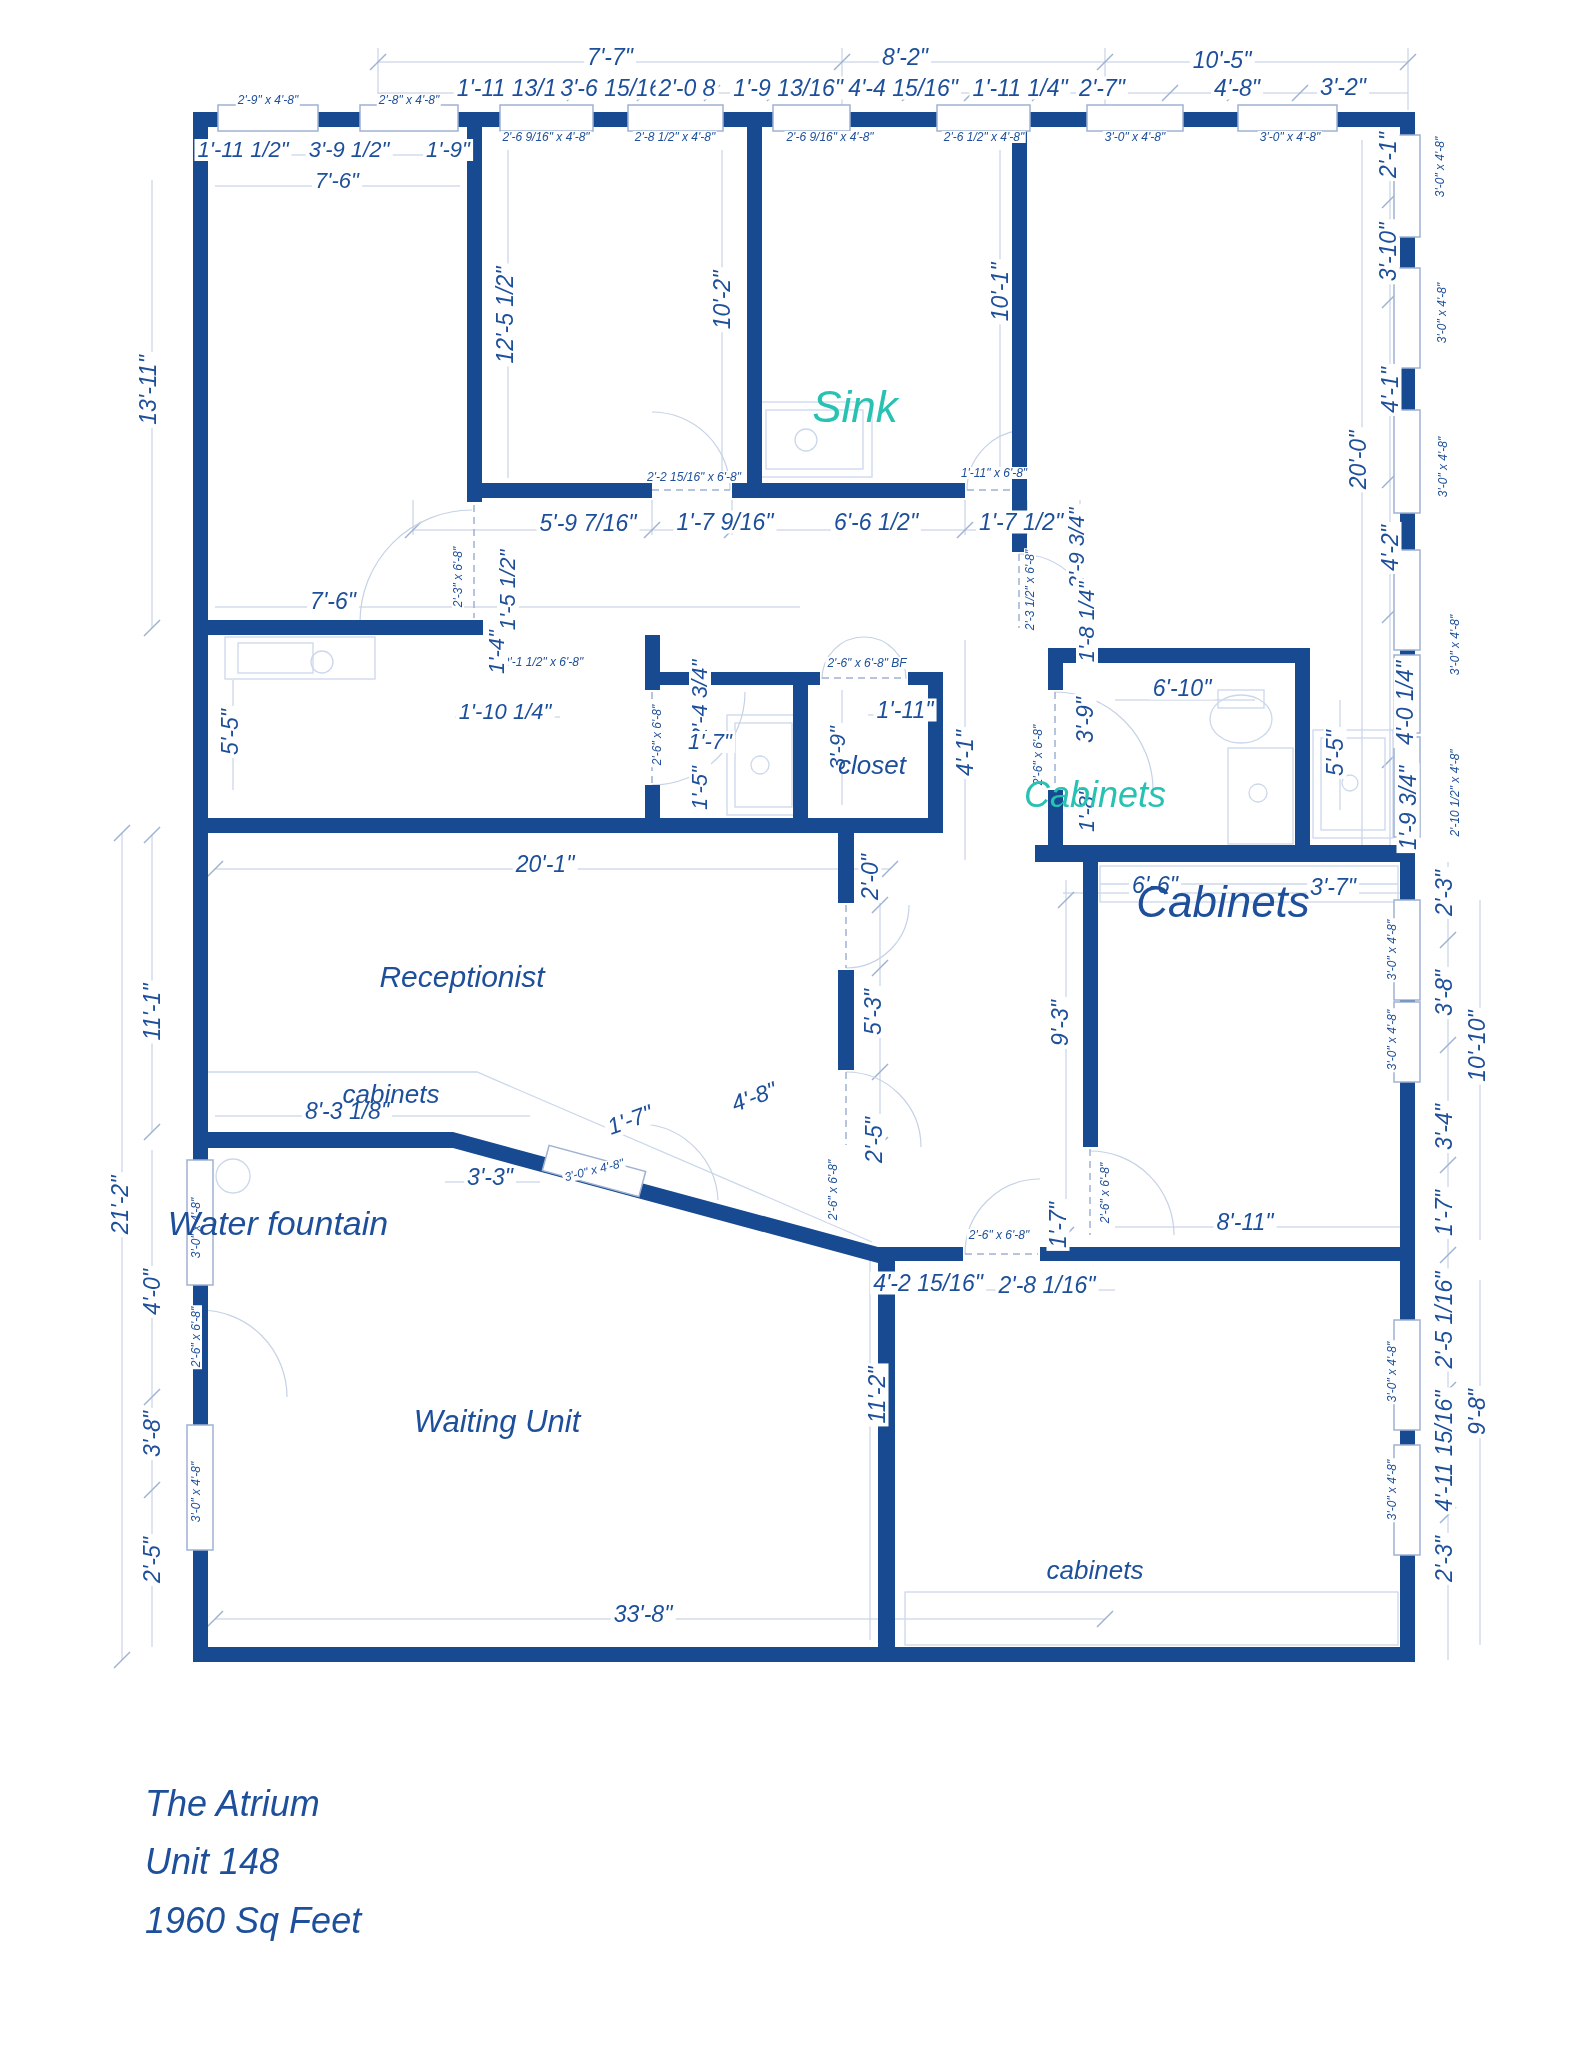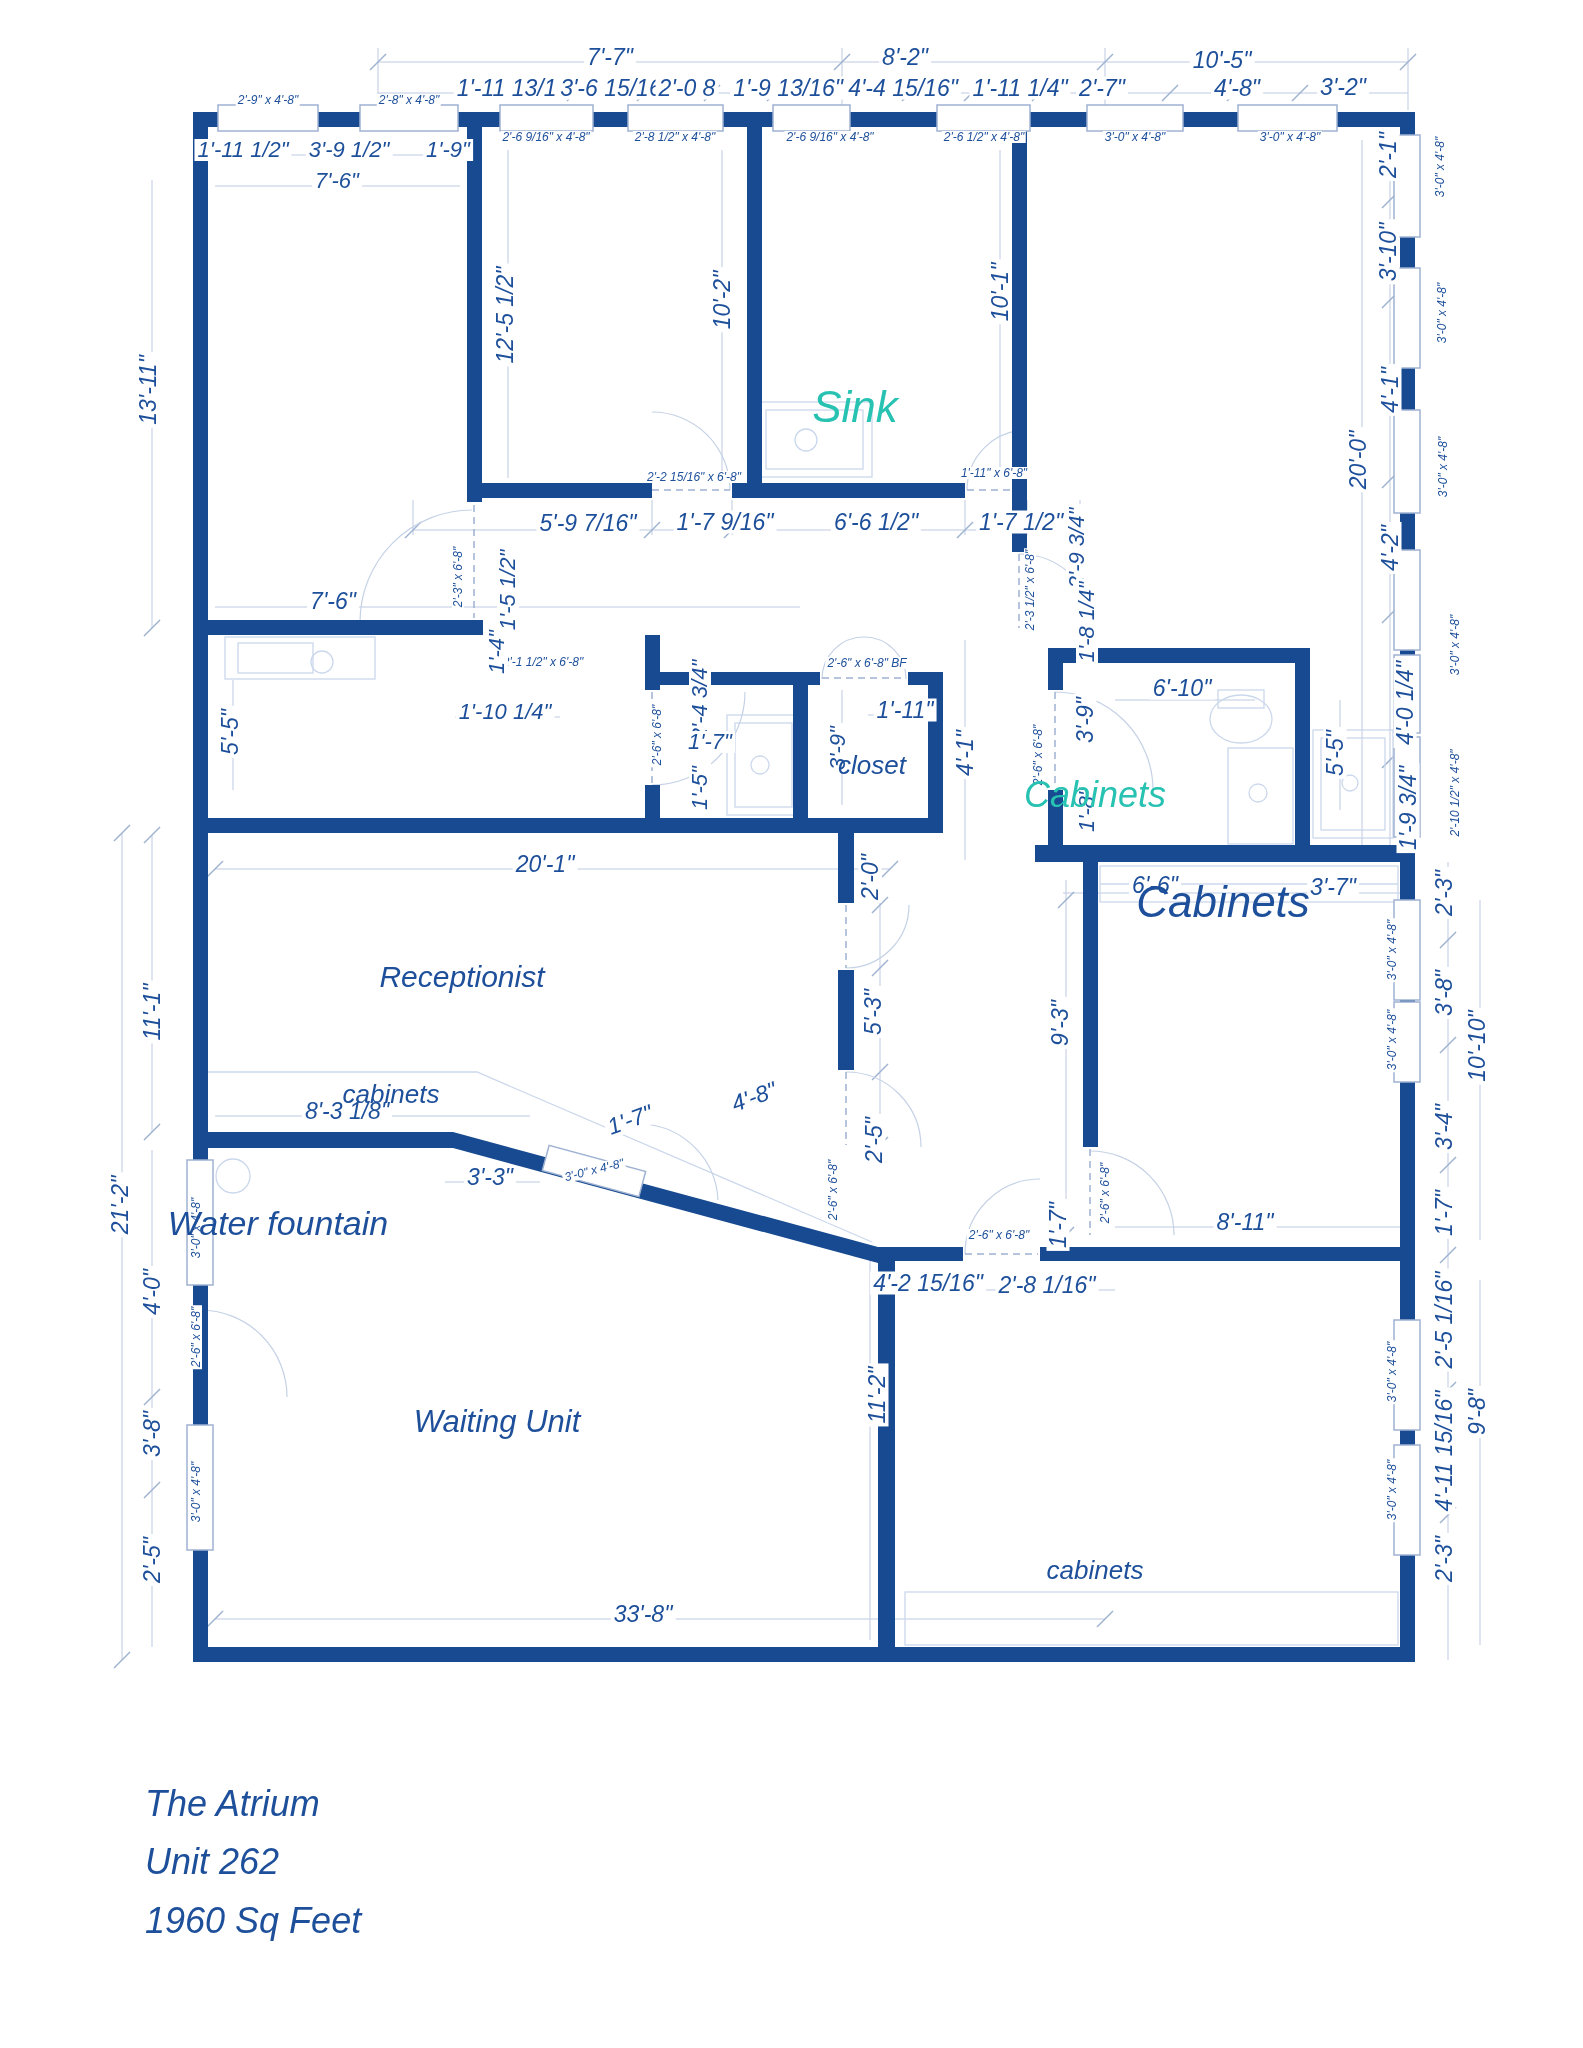--- a/index.html
+++ b/index.html
@@ -360,16 +360,16 @@
       <div class="lbl room" style="left: 872px; top: 765px; font-size: 26px; transform: translate(-50%, -50%);">closet</div>
       <div class="lbl room" style="left: 391px; top: 1094px; font-size: 26px; transform: translate(-50%, -50%);">cabinets</div>
       <div class="lbl room" style="left: 1223px; top: 902px; font-size: 44px; transform: translate(-50%, -50%);">Cabinets</div>
       <div class="lbl room" style="left: 278px; top: 1223px; font-size: 34px; transform: translate(-50%, -50%);">Water fountain</div>
       <div class="lbl room" style="left: 497px; top: 1421px; font-size: 31px; transform: translate(-50%, -50%);">Waiting Unit</div>
       <div class="lbl room" style="left: 1095px; top: 1570px; font-size: 26px; transform: translate(-50%, -50%);">cabinets</div>
     </div>
 
   <div class="footer">
     <div>The Atrium</div>
-    <div>Unit 262</div>
+    <div>Unit 148</div>
     <div>1960 Sq Feet</div>
   </div>
 </div>
 
 </body></html>

